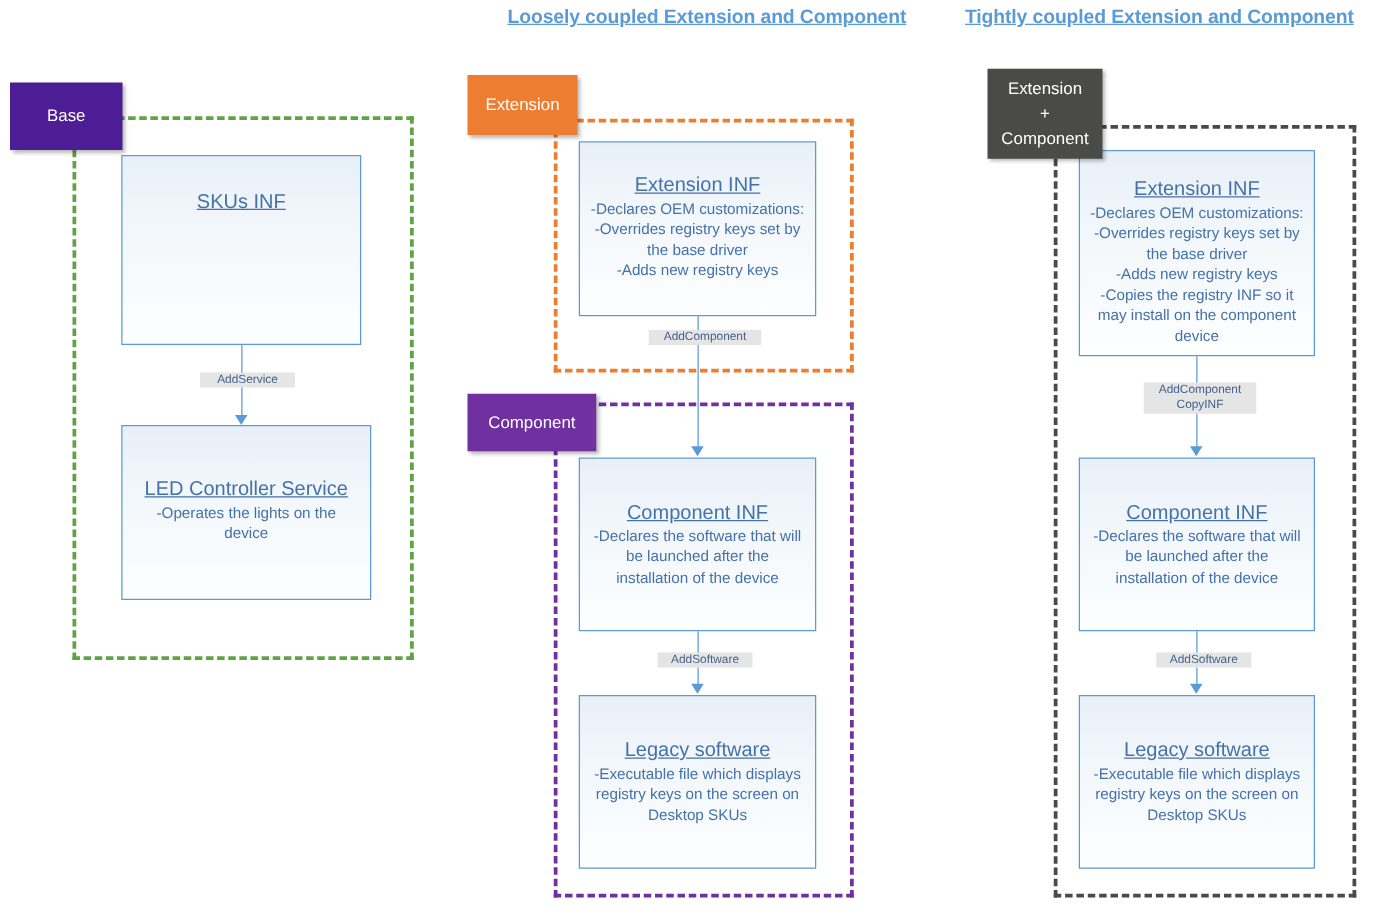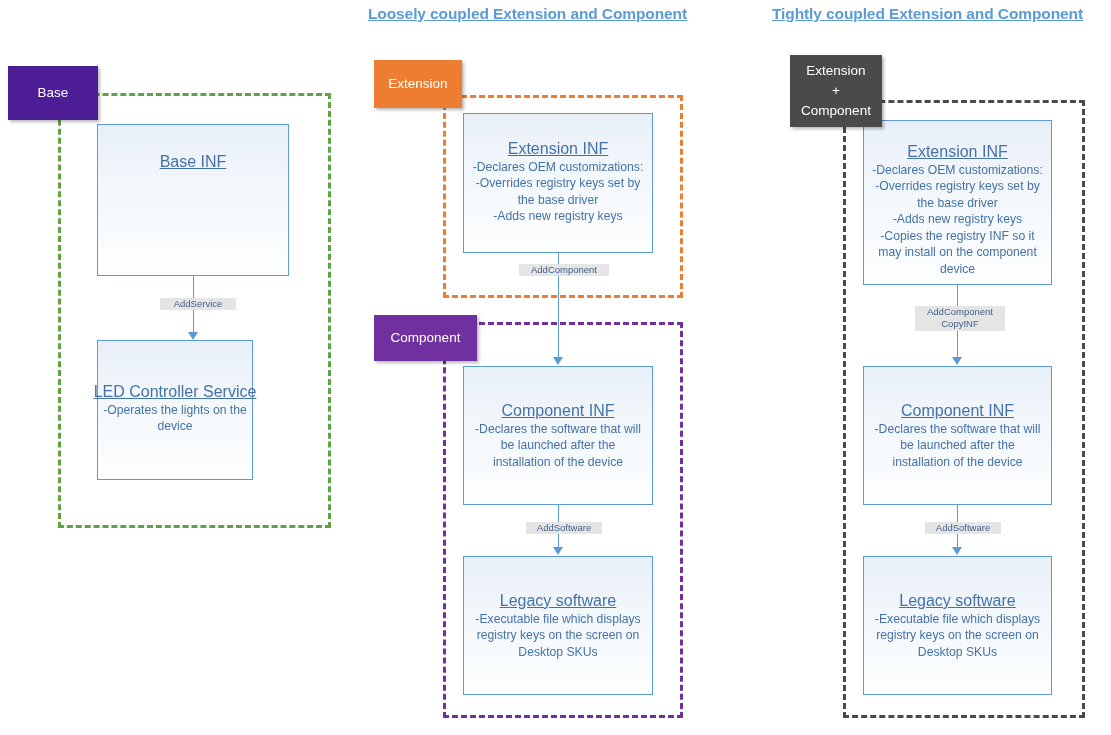--- a/index.html
+++ b/index.html
@@ -96,40 +96,40 @@
     padding:0 3px;
     line-height:1.25;
   }
   .conn-label.two-line{line-height:1.3;}
 </style>
 </head>
 <body>
 
 <div class="stage">
 
-  <div class="col-title" style="left:368px;top:5px;">Loosely coupled Extension and Component</div>
+  <div class="col-title" style="left:406px;top:5px;">Loosely coupled Extension and Component</div>
   <div class="col-title" style="left:772px;top:5px;">Tightly coupled Extension and Component</div>
 
   <div class="group green" style="left:58px;top:93px;width:273px;height:435px;"></div>
 
   <div class="chip green" style="left:8px;top:66px;width:90px;height:54px;">
     <span>Base</span>
   </div>
 
   <div class="card" style="left:97px;top:124px;width:192px;height:152px;padding-top:28px;">
-    <div class="card-title">Base INF</div>
+    <div class="card-title">SKUs INF</div>
   </div>
 
   <div class="conn">
     <div class="conn-line" style="left:193px;top:276px;height:62px;"></div>
     <div class="arrow-head" style="left:188px;top:332px;"></div>
     <div class="conn-label" style="left:160px;top:298px;width:70px;">AddService</div>
   </div>
 
-  <div class="card" style="left:97px;top:340px;width:156px;height:140px;padding-top:42px;">
+  <div class="card" style="left:97px;top:340px;width:200px;height:140px;padding-top:42px;">
     <div class="card-title">LED Controller Service</div>
     <div class="card-body">
       <div>-Operates the lights on the</div>
       <div>device</div>
     </div>
   </div>
 
   <div class="group orange" style="left:443px;top:95px;width:240px;height:203px;"></div>
 
   <div class="chip orange" style="left:374px;top:60px;width:88px;height:48px;">

